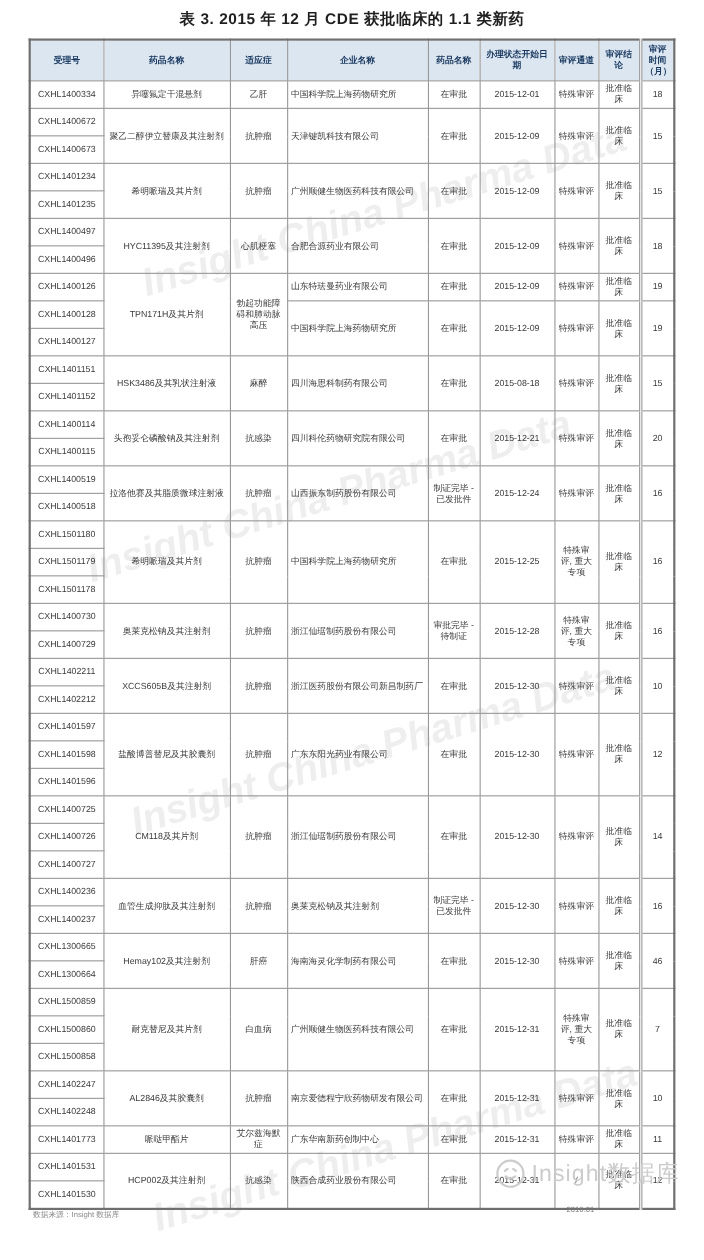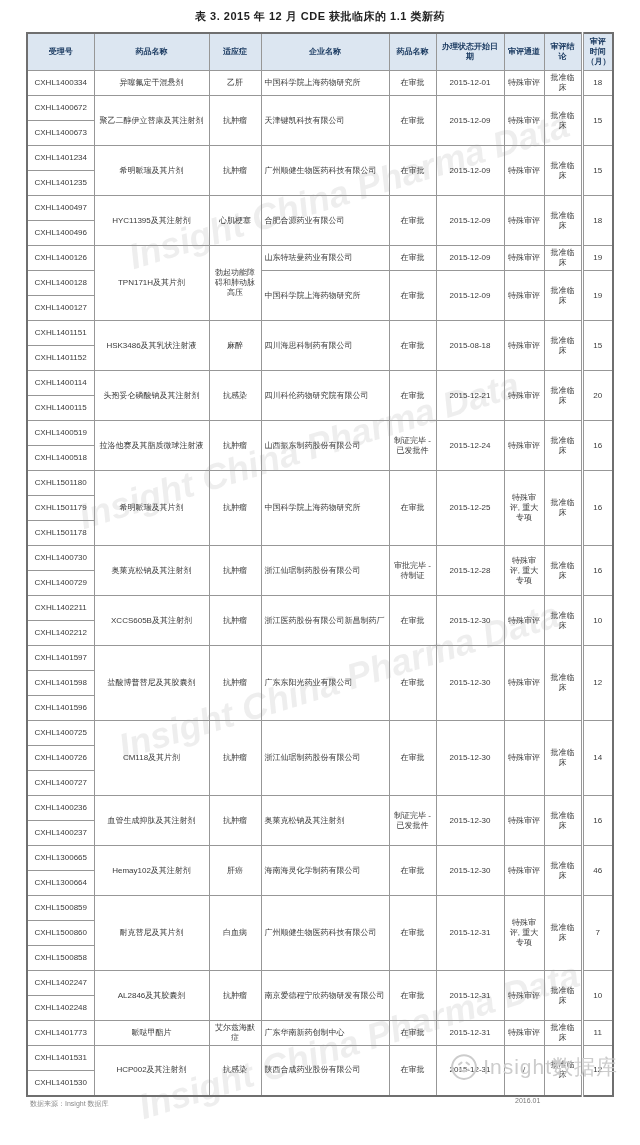--- a/index.html
+++ b/index.html
@@ -3,21 +3,21 @@
 <meta charset="utf-8">
 <style>
   html,body{margin:0;padding:0;}
   body{
     width:640px;height:1145px;background:#ffffff;
     font-family:"Liberation Sans","DejaVu Sans",sans-serif;
     position:relative;overflow:hidden;
   }
   .page{position:relative;width:640px;height:1145px;}
   .title{
-    padding-top:9px;text-align:center;font-size:11px;font-weight:600;
+    padding-top:9px;text-align:center;font-size:14px;font-weight:600;
     color:#1f1f1f;letter-spacing:0.5px;
   }
   table.drug-table{
     border-collapse:collapse;table-layout:fixed;width:586px;
     margin:8px auto 0 auto;border:2px solid #6f6f6f;
     position:relative;z-index:2;background:transparent;
   }
   .drug-table th,.drug-table td{
     border:1px solid #979797;
     font-size:8px;line-height:1.25;color:#3a3a3a;

